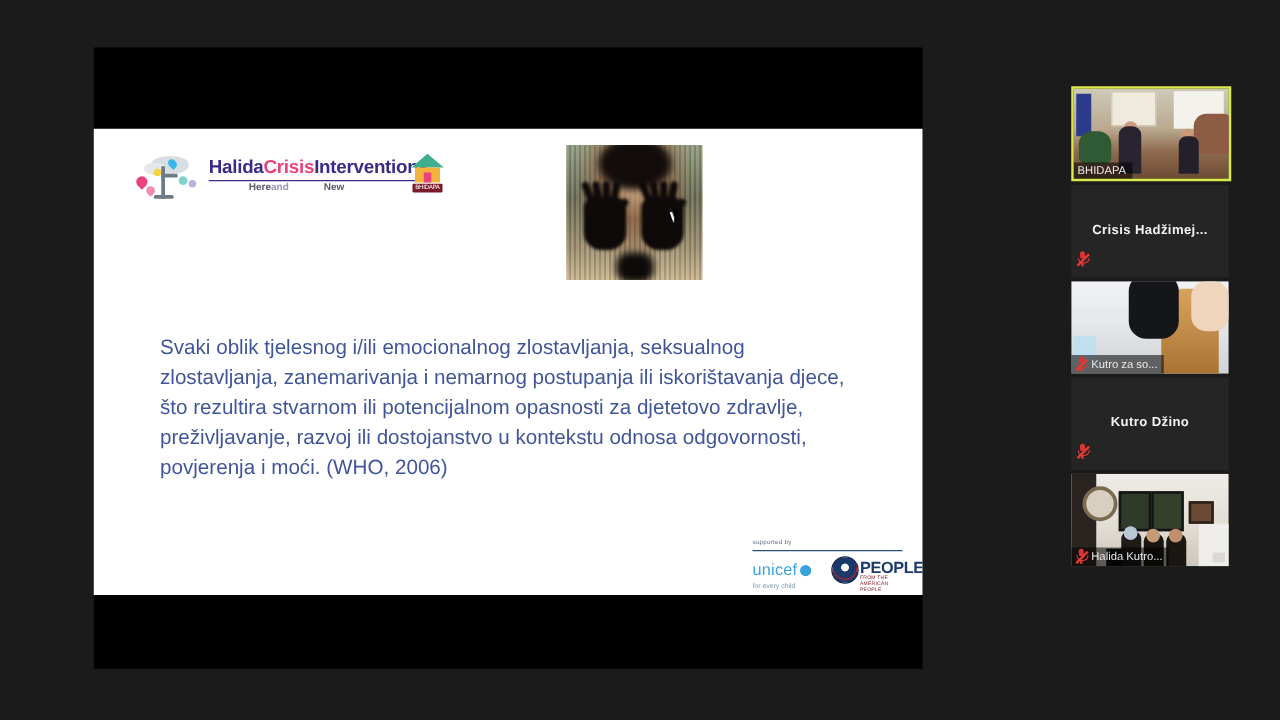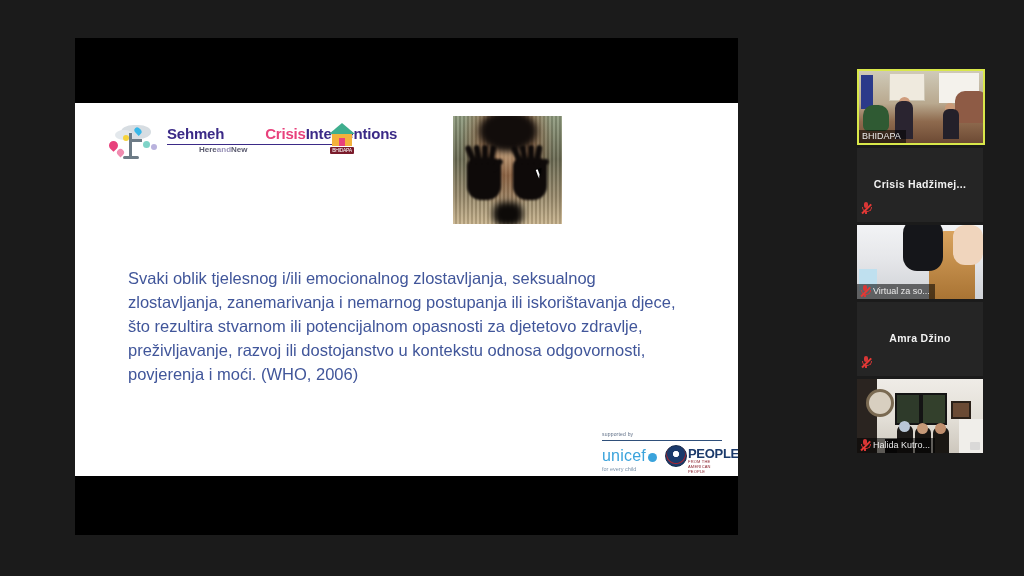--- a/index.html
+++ b/index.html
@@ -31,27 +31,27 @@
   .lg-arm{position:absolute;left:22px;top:14px;width:13px;height:3px;background:#6d7b86;}
   .lg-foot{position:absolute;left:16px;top:31px;width:16px;height:3px;background:#6d7b86;border-radius:2px;}
   .lg-h1{position:absolute;left:2px;top:16px;width:9px;height:9px;background:#e8417c;border-radius:50% 50% 50% 0;transform:rotate(-45deg);}
   .lg-h2{position:absolute;left:10px;top:24px;width:7px;height:7px;background:#f08cb0;border-radius:50% 50% 50% 0;transform:rotate(-45deg);}
   .lg-d1{position:absolute;left:16px;top:10px;width:6px;height:6px;background:#f6d33c;border-radius:50%;}
   .lg-d2{position:absolute;left:28px;top:2px;width:6px;height:8px;background:#37b7e8;border-radius:50% 50% 50% 0;transform:rotate(-45deg);}
   .lg-d3{position:absolute;left:36px;top:16px;width:7px;height:7px;background:#7fd4c8;border-radius:50%;}
   .lg-d4{position:absolute;left:44px;top:19px;width:6px;height:6px;background:#b9b2dd;border-radius:50%;}
   #logo-words{position:absolute;left:60px;top:2px;font-size:15px;font-weight:bold;letter-spacing:-.2px;white-space:nowrap;}
   .w-virtual{color:#3b2a87;}
-  .w-crisis{color:#e8417c;margin-left:41px;}
+  .w-crisis{color:#e8417c;}
   .w-interventions{color:#3b2a87;}
   #logo-rule{position:absolute;left:60px;top:21px;width:184px;height:1px;background:#3b2a87;}
   #logo-sub{position:absolute;left:92px;top:22px;font-size:8px;font-weight:bold;white-space:nowrap;}
   .s-here{color:#5a5a6e;}
   .s-and{color:#9a93b8;}
-  .s-new{color:#5a5a6e;}
+  .s-new{color:#5a5a6e;padding-left:28px;}
   .logo-house{position:absolute;left:222px;top:0px;width:26px;height:26px;}
   .lh-roof{position:absolute;left:0;top:0;width:0;height:0;border-left:13px solid transparent;border-right:13px solid transparent;border-bottom:11px solid #3fae8e;}
   .lh-body{position:absolute;left:3px;top:11px;width:20px;height:12px;background:#f3b23c;}
   .lh-door{position:absolute;left:10px;top:15px;width:6px;height:8px;background:#e8417c;}
   .lh-tag{position:absolute;left:1px;top:24px;width:24px;height:7px;background:#7a1b2b;border-radius:1px;}
   .lh-tag-txt{position:absolute;left:2px;top:24px;width:22px;height:7px;color:#fff;font-size:5px;line-height:7px;text-align:center;letter-spacing:-.3px;}
 
   
   #photo{
     position:absolute;left:378px;top:13px;width:109px;height:108px;
@@ -91,21 +91,21 @@
   #slide-body{
     position:absolute;left:53px;top:146px;width:560px;
     color:#41569a;font-size:16.5px;line-height:24px;
   }
 
   
   #slide-footer{position:absolute;left:527px;top:328px;width:120px;height:42px;}
   #sf-rule{position:absolute;left:0;top:9px;width:120px;height:1px;background:#2f4f7a;}
   #sf-sup{position:absolute;left:0;top:0px;color:#5d6d85;font-size:5px;letter-spacing:.2px;}
   #sf-unicef{position:absolute;left:0;top:16px;}
-  #sf-unicef .u-word{color:#3aa3dc;font-size:16px;letter-spacing:.2px;margin-top:39px;}
+  #sf-unicef .u-word{color:#3aa3dc;font-size:13px;letter-spacing:.2px;margin-top:39px;}
   #sf-unicef .u-globe{display:inline-block;width:9px;height:9px;border-radius:50%;background:#3aa3dc;vertical-align:-1px;margin-left:2px;}
   #sf-unicef .u-sub{color:#7a93ab;font-size:5.5px;margin-top:1px;}
   #sf-usaid{position:absolute;left:63px;top:14px;}
   #usaid-seal{position:absolute;left:0;top:0;width:20px;height:20px;border-radius:50%;
     background:radial-gradient(circle at 50% 40%, #ffffff 18%, #1b3a6b 22%, #1b3a6b 55%, #b1232c 60%, #1b3a6b 68%, #1b3a6b 100%);
     border:1px solid #13294b;}
   #usaid-word{position:absolute;left:23px;top:1px;color:#1b3a6b;font-size:13px;font-weight:bold;letter-spacing:-.3px;}
   #usaid-sub{position:absolute;left:23px;top:14px;color:#8a1f2a;font-size:4px;letter-spacing:.2px;}
 
   
@@ -187,21 +187,21 @@
           <div class="lg-d2"></div>
           <div class="lg-d1"></div>
           <div class="lg-post"></div>
           <div class="lg-arm"></div>
           <div class="lg-foot"></div>
           <div class="lg-h1"></div>
           <div class="lg-h2"></div>
           <div class="lg-d3"></div>
           <div class="lg-d4"></div>
         </div>
-        <div id="logo-words"><span class="w-virtual">Sehmeh</span><span class="w-crisis">Crisis</span><span class="w-interventions">Interventions</span></div>
+        <div id="logo-words"><span class="w-virtual">Halida</span><span class="w-crisis">Crisis</span><span class="w-interventions">Interventions</span></div>
         <div id="logo-rule"></div>
         <div id="logo-sub"><span class="s-here">Here</span><span class="s-and">and</span><span class="s-new">New</span></div>
         <div class="logo-house">
           <div class="lh-roof"></div>
           <div class="lh-body"></div>
           <div class="lh-door"></div>
           <div class="lh-tag"></div>
           <div class="lh-tag-txt">BHIDAPA</div>
         </div>
       </div>
@@ -278,27 +278,27 @@
           <div class="c1"></div>
           <div class="c3"></div>
       </div>
       <div class="namebar">
         <span class="mic">
             <span class="cap"></span>
             <span class="arc"></span>
             <span class="stem"></span>
             <span class="slash"></span>
           </span>
-        <span>Virtual za so...</span>
+        <span>Kutro za so...</span>
       </div>
     </div>
 
 
     <div class="tile">
-      <div class="centername">Amra Džino</div>
+      <div class="centername">Kutro Džino</div>
       <div class="mic-corner">
         <span class="mic"><span class="cap"></span><span class="arc"></span><span class="stem"></span><span class="slash"></span></span>
       </div>
     </div>
 
     <div class="tile">
       <div class="vid v-halida">
         <div class="h6"></div>
           <div class="h1"></div>
           <div class="h2"></div>

